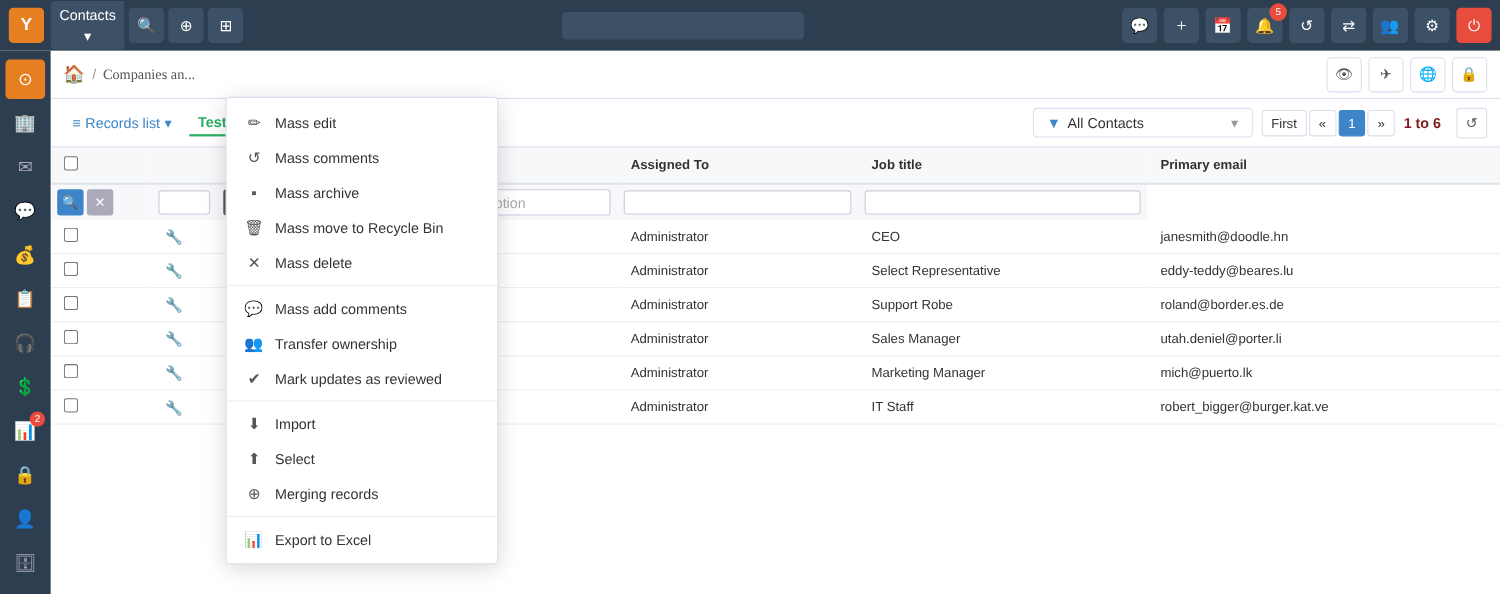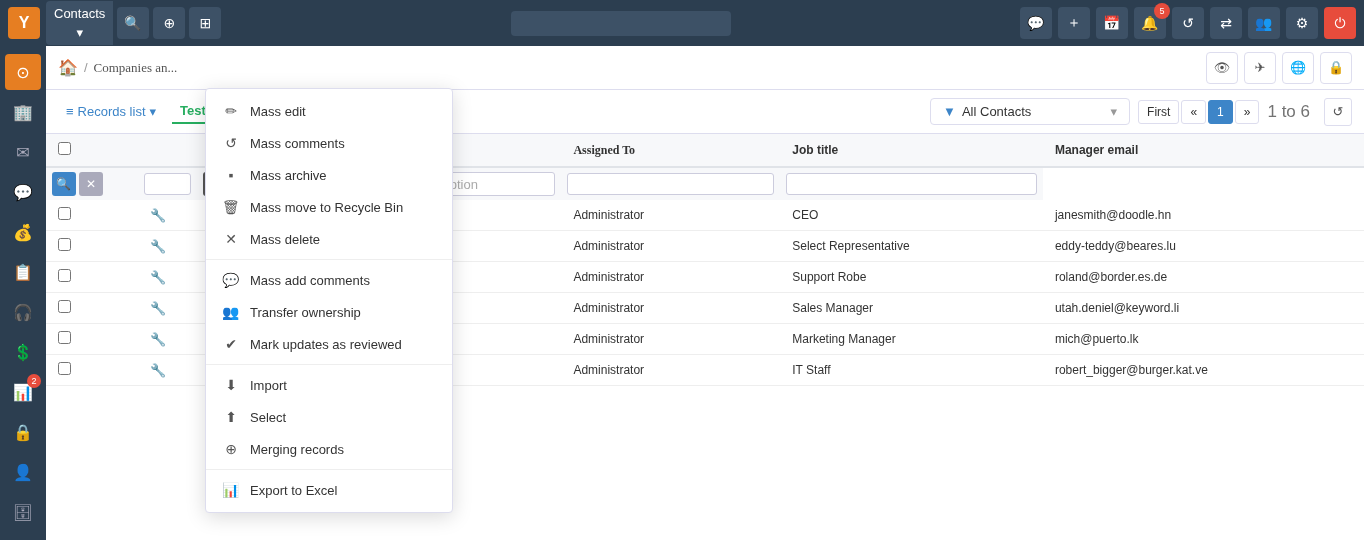--- a/index.html
+++ b/index.html
@@ -141,21 +141,21 @@
     .filter-chevron { color: #999; margin-left: auto; }
     .pagination {
       display: flex; align-items: center; gap: 2px;
     }
     .page-btn {
       border: 1px solid #dde; background: white; color: #333;
       padding: 4px 8px; cursor: pointer; border-radius: 3px;
       font-size: 12px;
     }
     .page-btn.active { background: #3d85c8; color: white; border-color: #3d85c8; }
-    .page-info { font-size: 17px; color: #737373; padding: 0 6px; }
+    .page-info { font-size: 13px; color: #7f1d1d; padding: 0 6px; font-weight: bold; }
     .refresh-btn {
       border: 1px solid #dde; background: white; color: #555;
       width: 28px; height: 28px; border-radius: 3px;
       display: flex; align-items: center; justify-content: center;
       cursor: pointer;
     }
 
     
     .table-area {
       background: white;
@@ -168,21 +168,21 @@
       padding: 8px 12px; text-align: left; font-weight: 600;
       color: #333; font-size: 12px; white-space: nowrap;
     }
     tbody tr { border-bottom: 1px solid #eee; }
     tbody td { padding: 7px 12px; font-size: 12px; color: #333; }
     .checkbox-col { width: 30px; }
     .wrench-col { width: 28px; }
     .wrench-btn { color: #999; cursor: pointer; font-size: 13px; }
     .col-first { width: 120px; }
     .col-last { width: 130px; }
-    .col-assigned { width: 150px; font-family: Liberation Serif, serif; }
+    .col-assigned { width: 150px; }
     .col-job { width: 180px; }
     .col-email { width: 220px; }
 
     
     .filter-row td { background: #f7f8fa; padding: 4px 6px; }
     .filter-input {
       border: 1px solid #ccd; border-radius: 3px;
       padding: 3px 6px; font-size: 12px; width: 100%; outline: none;
     }
     .filter-select-display {
@@ -327,21 +327,21 @@
       <thead>
         <tr>
           <th class="checkbox-col">
             <input type="checkbox" style="">
           </th>
           <th class="wrench-col"></th>
           <th class="col-first">First</th>
           <th class="col-last">Last</th>
           <th class="col-assigned">Assigned To</th>
           <th class="col-job">Job title</th>
-          <th class="col-email">Manager email</th>
+          <th class="col-email">Primary email</th>
         </tr>
 
         <tr class="filter-row">
           <td>
             <div style="display:flex;gap:3px;align-items:center;">
               <button class="filter-icon-btn">🔍</button>
               <button class="filter-clear-btn">✕</button>
             </div>
           </td>
           <td>
@@ -393,21 +393,21 @@
     <td>Support Robe</td>
     <td>roland@border.es.de</td>
   </tr>
           <tr>
     <td class="checkbox-col"><input type="checkbox" style=""></td>
     <td class="wrench-col"><span class="wrench-btn">🔧</span></td>
     <td>Utah</td>
     <td>...</td>
     <td>Administrator</td>
     <td>Sales Manager</td>
-    <td>utah.deniel@keyword.li</td>
+    <td>utah.deniel@porter.li</td>
   </tr>
           <tr>
     <td class="checkbox-col"><input type="checkbox" style=""></td>
     <td class="wrench-col"><span class="wrench-btn">🔧</span></td>
     <td>Mich</td>
     <td>...erger</td>
     <td>Administrator</td>
     <td>Marketing Manager</td>
     <td>mich@puerto.lk</td>
   </tr>

